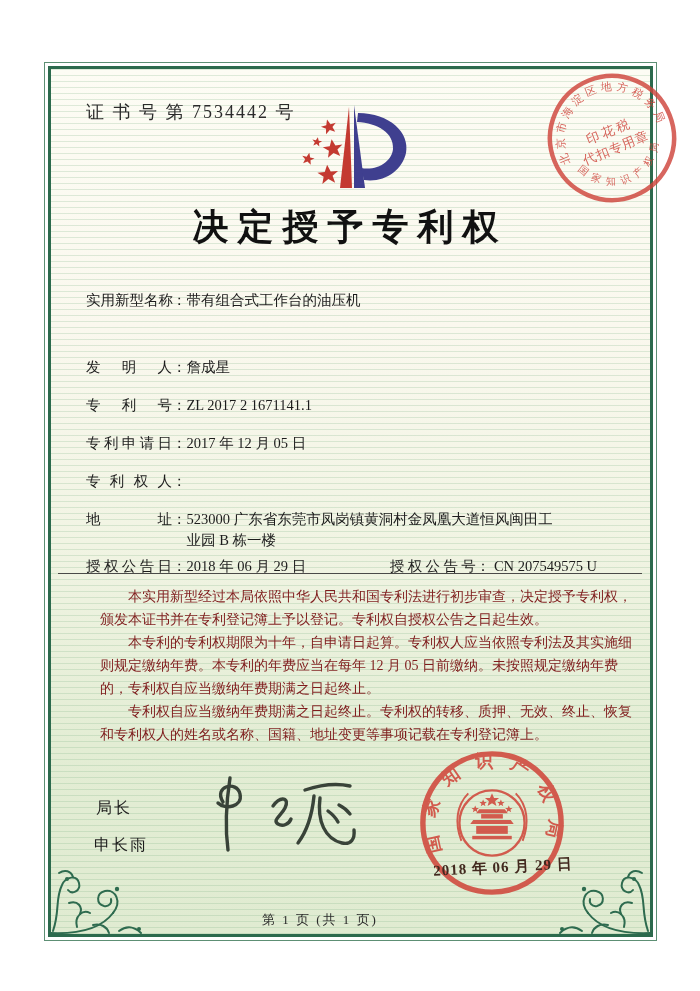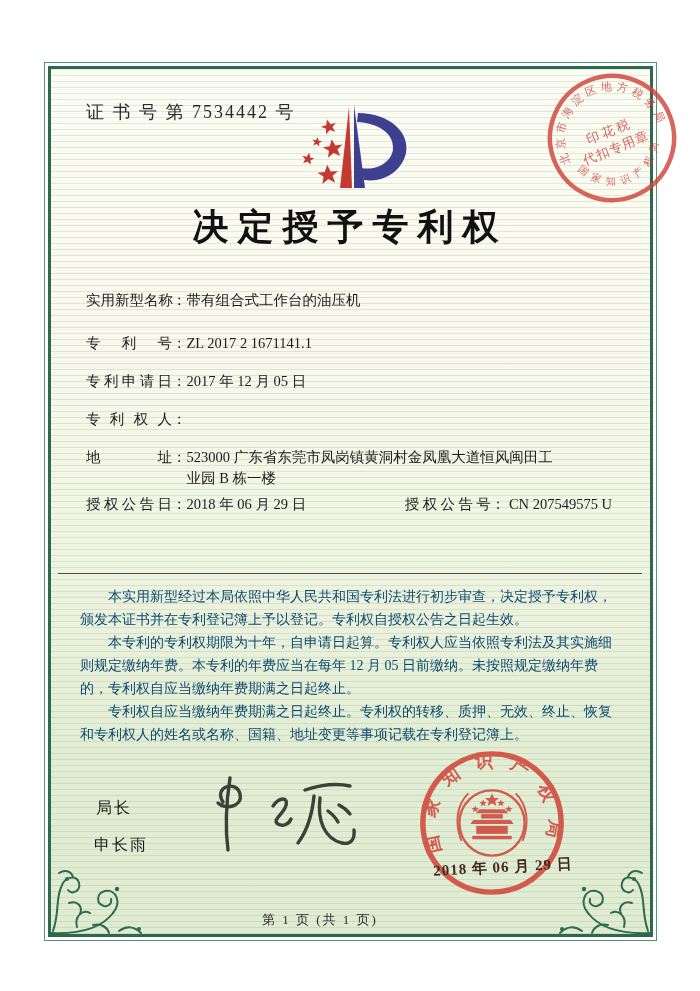--- a/index.html
+++ b/index.html
@@ -28,30 +28,30 @@
     font-size:18px;letter-spacing:2px;color:#2a2a2a;
   }
   .logo{position:absolute;left:274px;top:90px;width:152px;height:112px;}
   .title{
     position:absolute;left:0;top:203px;width:700px;text-align:center;
     font-size:36px;font-weight:700;letter-spacing:9px;color:#111;
   }
   
   .fields{position:absolute;left:86px;top:290px;width:534px;font-size:14.5px;line-height:21px;}
   .field-row{display:flex;align-items:flex-start;}
-  .mb-lg{margin-bottom:22px;}
+  .mb-lg{margin-bottom:46px;}
   .mb-md{margin-bottom:17px;}
   .mb-sm{margin-bottom:5px;}
   .flabel{white-space:nowrap;flex:0 0 auto;}
   .flabel-text{display:inline-block;width:86px;text-align:justify;text-align-last:justify;}
   .fvalue{max-width:378px;}
-  .pair2{margin-left:auto;margin-right:8px;}
+  .pair2{margin-left:auto;margin-right:23px;}
   .divider{position:absolute;left:58px;top:573px;width:584px;height:1px;background:#4a4a48;}
   
-  .body-text{position:absolute;left:80px;top:585px;width:534px;font-size:14px;line-height:23px;color:#0c4a6e;}
+  .body-text{position:absolute;left:100px;top:585px;width:534px;font-size:14px;line-height:23px;color:#7f1d1d;}
   .body-text p{margin:0;text-indent:2em;}
   
   .director-title{position:absolute;left:96px;top:798px;font-size:16px;letter-spacing:2px;}
   .director-name{position:absolute;left:94px;top:835px;font-size:16px;letter-spacing:2px;}
   .signature{position:absolute;left:185px;top:770px;width:185px;height:100px;}
   .big-seal{position:absolute;left:413px;top:744px;width:158px;height:158px;opacity:0.88;}
   .seal-date{
     position:absolute;left:423px;top:858px;width:160px;text-align:center;
     font-size:15px;font-weight:700;letter-spacing:1px;color:#42291f;
     transform:rotate(-3deg);
@@ -121,20 +121,24 @@
   <polygon points="80,14 91,97 80,97" fill="#3f3f8f"></polygon>
   <path fill="#3f3f8f" d="M84,22 C116,22 136,42 132,62 C128,80 110,92 90,89 L87,77 C104,80 118,70 119,58 C120,42 104,32 83,31 Z"></path>
 </svg>
 
 <div class="title">决定授予专利权</div>
 
 <div class="fields">
   <div class="field-row mb-lg">
     <span class="flabel"><span class="flabel-text">实用新型名称</span><span>：</span></span>
     <span class="fvalue">带有组合式工作台的油压机</span>
+  </div>
+  <div class="field-row mb-md">
+    <span class="flabel"><span class="flabel-text">发明人</span><span>：</span></span>
+    <span class="fvalue">詹成星</span>
   </div>
   <div class="field-row mb-md">
     <span class="flabel"><span class="flabel-text">专利号</span><span>：</span></span>
     <span class="fvalue">ZL 2017 2 1671141.1</span>
   </div>
   <div class="field-row mb-md">
     <span class="flabel"><span class="flabel-text">专利申请日</span><span>：</span></span>
     <span class="fvalue">2017 年 12 月 05 日</span>
   </div>
   <div class="field-row mb-md">

